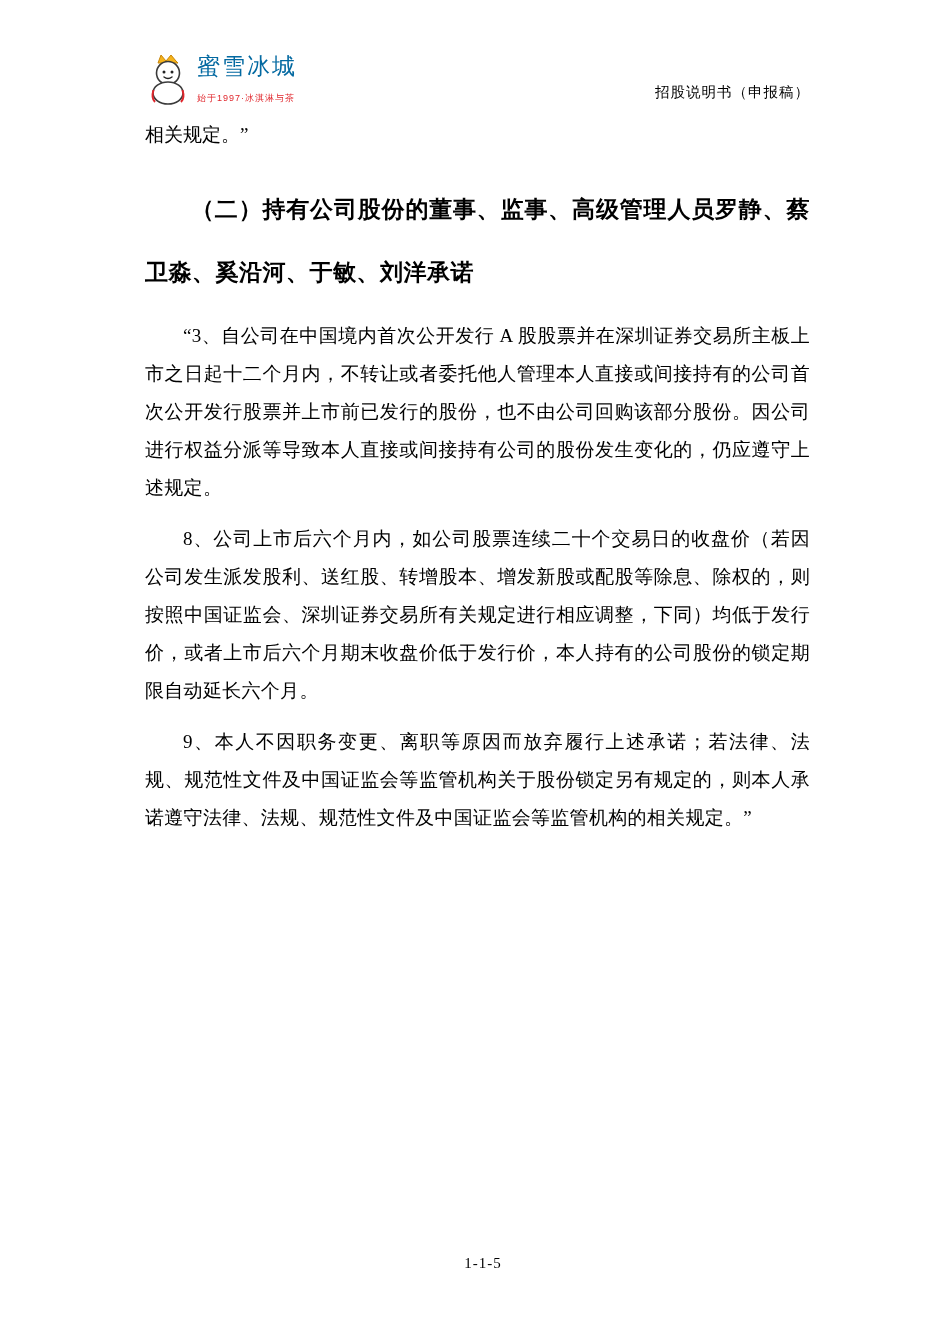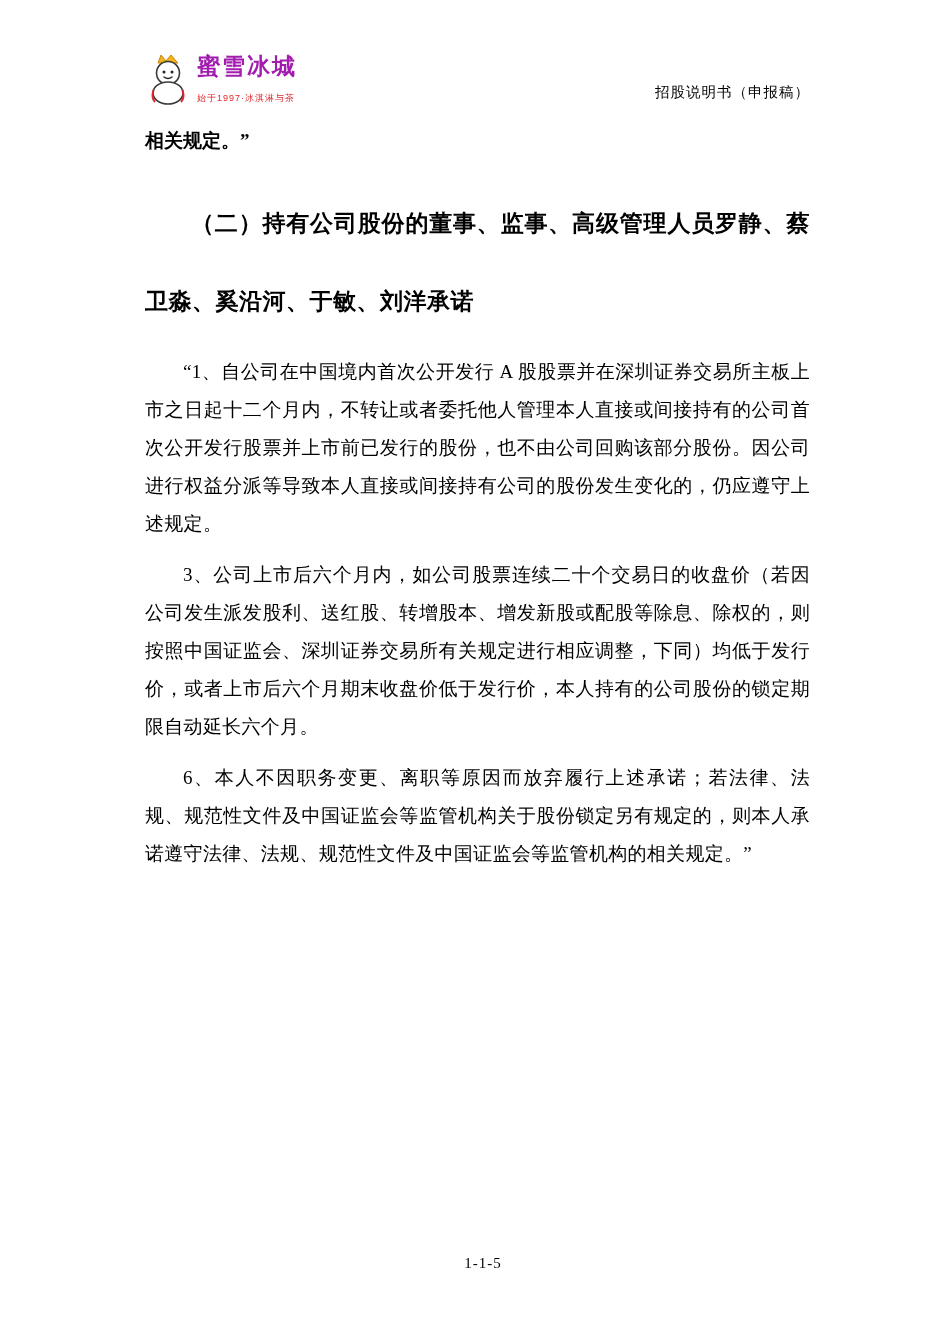--- a/index.html
+++ b/index.html
@@ -22,50 +22,49 @@
     align-items: flex-end;
     margin-bottom: 8px;
   }
   .logo {
     display: flex;
     align-items: center;
     gap: 6px;
   }
   .logo-text { display: flex; flex-direction: column; line-height: 1.1; }
   .brand {
-    color: #a21caf;
+    color: #0369a1;
     font-size: 23px;
-    font-weight: 700;
+    font-weight: 400;
     letter-spacing: 2px;
     font-family: "Liberation Sans", "DejaVu Sans", sans-serif;
   }
   .tagline {
     color: #e0262c;
     font-size: 9px;
     letter-spacing: 1px;
     margin-top: 14px;
     font-family: "Liberation Sans", "DejaVu Sans", sans-serif;
   }
   .doc-type {
     font-size: 14.5px;
     padding-bottom: 4px;
     letter-spacing: 1px;
   }
   
   .carryover {
     font-size: 19px;
     line-height: 38px;
-    margin-top: 16px;
-    font-weight: bold;
+    margin-top: 10px;
   }
   .heading {
     font-family: "Liberation Sans", "DejaVu Sans", sans-serif;
     font-weight: 700;
     font-size: 23px;
-    line-height: 78px;
+    line-height: 63px;
     text-indent: 2em;
     text-align: justify;
     margin-top: 24px;
     margin-bottom: 10px;
     letter-spacing: 0.5px;
   }
   .body-para {
     font-size: 19px;
     line-height: 38px;
     text-indent: 2em;
@@ -112,22 +111,22 @@
       </div>
     </div>
     <div class="doc-type">招股说明书（申报稿）</div>
   </header>
 
   <main>
     <p class="carryover">相关规定。”</p>
 
     <h2 class="heading">（二）持有公司股份的董事、监事、高级管理人员罗静、蔡卫淼、奚沿河、于敏、刘洋承诺</h2>
 
-    <p class="body-para">“1、自公司在中国境内首次公开发行 A 股股票并在深圳证券交易所主板上市之日起十二个月内，不转让或者委托他人管理本人直接或间接持有的公司首次公开发行股票并上市前已发行的股份，也不由公司回购该部分股份。因公司进行权益分派等导致本人直接或间接持有公司的股份发生变化的，仍应遵守上述规定。</p>
-    <p class="body-para">3、公司上市后六个月内，如公司股票连续二十个交易日的收盘价（若因公司发生派发股利、送红股、转增股本、增发新股或配股等除息、除权的，则按照中国证监会、深圳证券交易所有关规定进行相应调整，下同）均低于发行价，或者上市后六个月期末收盘价低于发行价，本人持有的公司股份的锁定期限自动延长六个月。</p>
-    <p class="body-para">6、本人不因职务变更、离职等原因而放弃履行上述承诺；若法律、法规、规范性文件及中国证监会等监管机构关于股份锁定另有规定的，则本人承诺遵守法律、法规、规范性文件及中国证监会等监管机构的相关规定。”</p>
+    <p class="body-para">“3、自公司在中国境内首次公开发行 A 股股票并在深圳证券交易所主板上市之日起十二个月内，不转让或者委托他人管理本人直接或间接持有的公司首次公开发行股票并上市前已发行的股份，也不由公司回购该部分股份。因公司进行权益分派等导致本人直接或间接持有公司的股份发生变化的，仍应遵守上述规定。</p>
+    <p class="body-para">8、公司上市后六个月内，如公司股票连续二十个交易日的收盘价（若因公司发生派发股利、送红股、转增股本、增发新股或配股等除息、除权的，则按照中国证监会、深圳证券交易所有关规定进行相应调整，下同）均低于发行价，或者上市后六个月期末收盘价低于发行价，本人持有的公司股份的锁定期限自动延长六个月。</p>
+    <p class="body-para">9、本人不因职务变更、离职等原因而放弃履行上述承诺；若法律、法规、规范性文件及中国证监会等监管机构关于股份锁定另有规定的，则本人承诺遵守法律、法规、规范性文件及中国证监会等监管机构的相关规定。”</p>
   </main>
 
   <footer class="page-footer">
     <span class="page-number">1-1-5</span>
   </footer>
 
 </div>
 
 </body></html>

